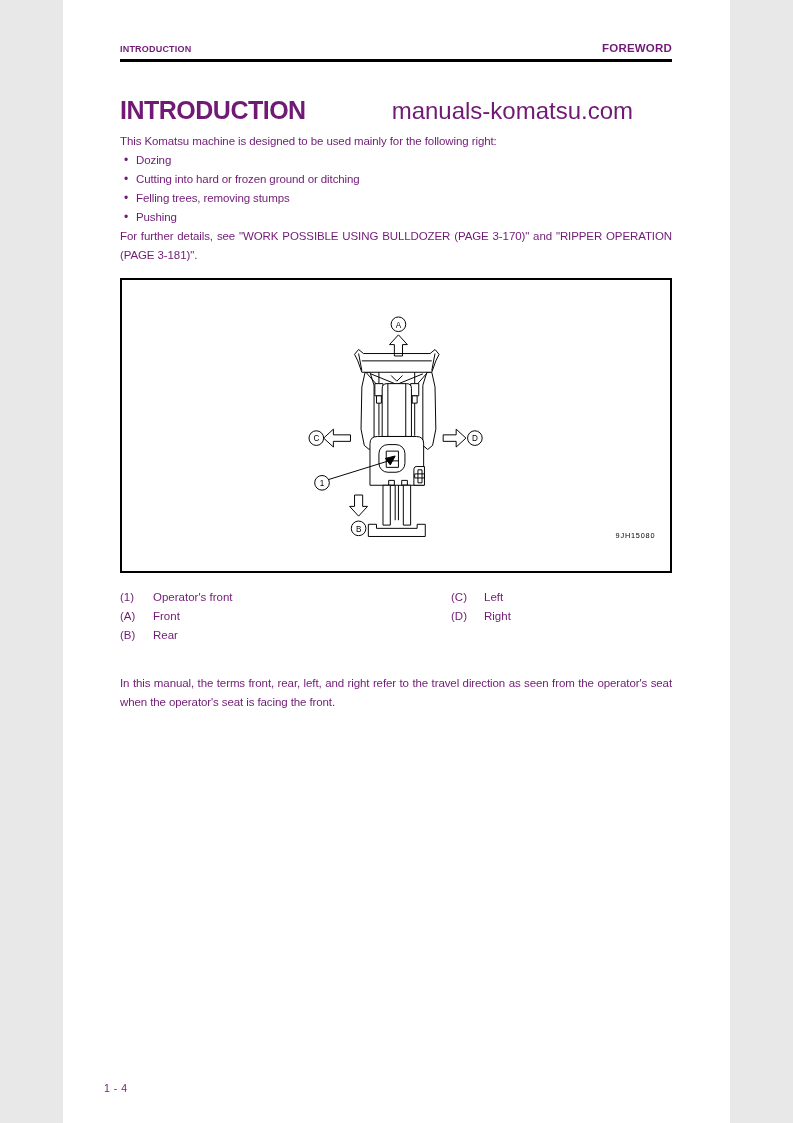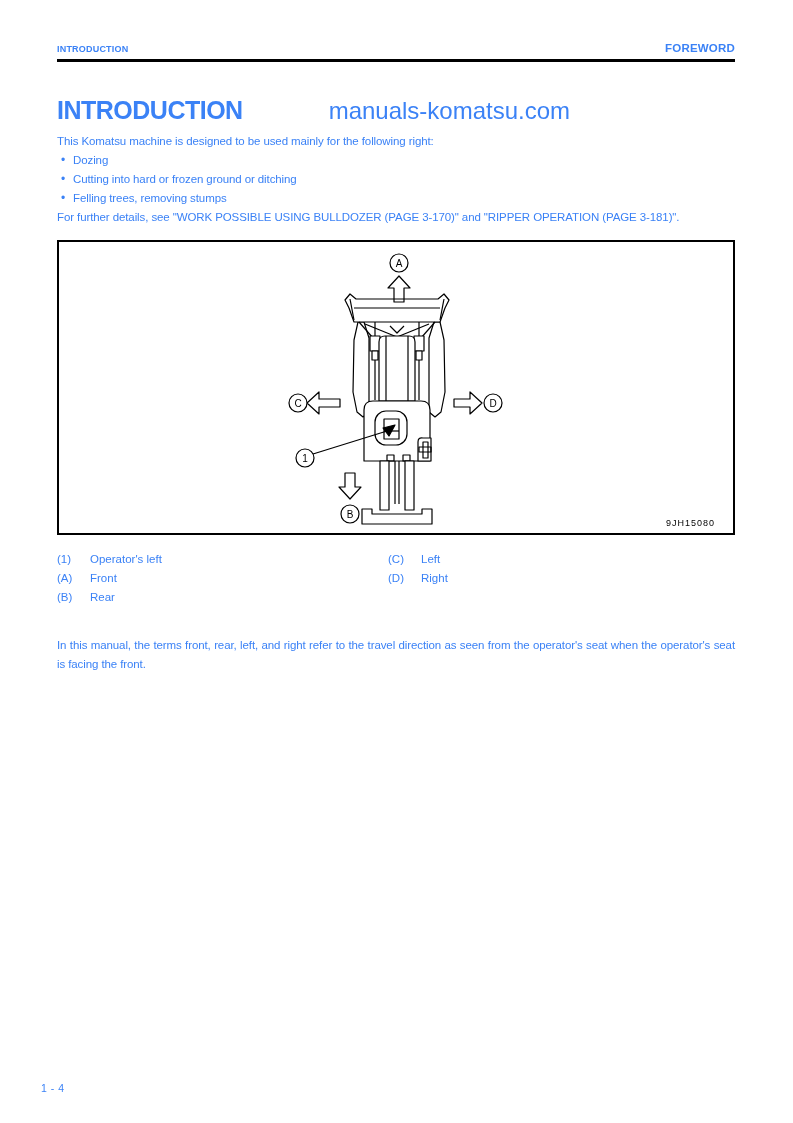--- a/index.html
+++ b/index.html
@@ -1,23 +1,23 @@
 <!DOCTYPE html>
 <html><head>
 <meta charset="utf-8">
 <style>
   * { margin: 0; padding: 0; box-sizing: border-box; }
   html, body { background: #e8e8e8; }
   .page {
-    width: 793px; height: 1123px;
+    width: 667px; height: 1123px;
     background: #ffffff;
     position: relative;
     margin: 0 auto;
     font-family: "Liberation Sans", sans-serif;
-    color: #3b82f6;
+    color: #701a75;
     overflow: hidden;
   }
   .content { padding: 0 58px 0 57px; }
 
   
   .running-header {
     display: flex; justify-content: space-between; align-items: flex-end;
     padding-top: 42px;
   }
   .rh-left  { font-size: 9px;  font-weight: bold; letter-spacing: 0.2px; }
@@ -84,20 +84,21 @@
       <span class="doc-title">INTRODUCTION</span>
       <span class="watermark">manuals-komatsu.com</span>
     </div>
 
     <p class="lead">This Komatsu machine is designed to be used mainly for the following right:</p>
 
     <ul class="work-list">
       <li>Dozing</li>
       <li>Cutting into hard or frozen ground or ditching</li>
       <li>Felling trees, removing stumps</li>
+      <li>Pushing</li>
     </ul>
 
     <p class="details">For further details, see "WORK POSSIBLE USING BULLDOZER (PAGE 3-170)" and "RIPPER OPERATION (PAGE 3-181)".</p>
 
 
     <figure class="diagram-box">
       <svg viewBox="0 0 674 291" stroke="#000" fill="none" stroke-width="1.2" stroke-linejoin="round">
 
         <path d="M299,80 L295,98 L294,150 L298,170 L304,175 L310,170 L310,96 L305,80 Z"></path>
         <path d="M381,80 L385,98 L386,150 L382,170 L376,175 L370,170 L370,96 L375,80 Z"></path>
@@ -165,21 +166,21 @@
         <text x="246" y="220" text-anchor="middle" font-size="10" stroke="none" fill="#000" font-family="Liberation Sans, sans-serif">1</text>
 
         <text x="656" y="284" text-anchor="end" font-size="9" stroke="none" fill="#000" letter-spacing="1" font-family="Liberation Sans, sans-serif">9JH15080</text>
       </svg>
     </figure>
 
     <div class="legend">
       <div class="legend-col legend-col-left">
         <div class="legend-row">
           <span class="legend-key">(1)</span>
-          <span class="legend-label">Operator's left</span>
+          <span class="legend-label">Operator's front</span>
         </div>
         <div class="legend-row">
           <span class="legend-key">(A)</span>
           <span class="legend-label">Front</span>
         </div>
         <div class="legend-row">
           <span class="legend-key">(B)</span>
           <span class="legend-label">Rear</span>
         </div>
       </div>

